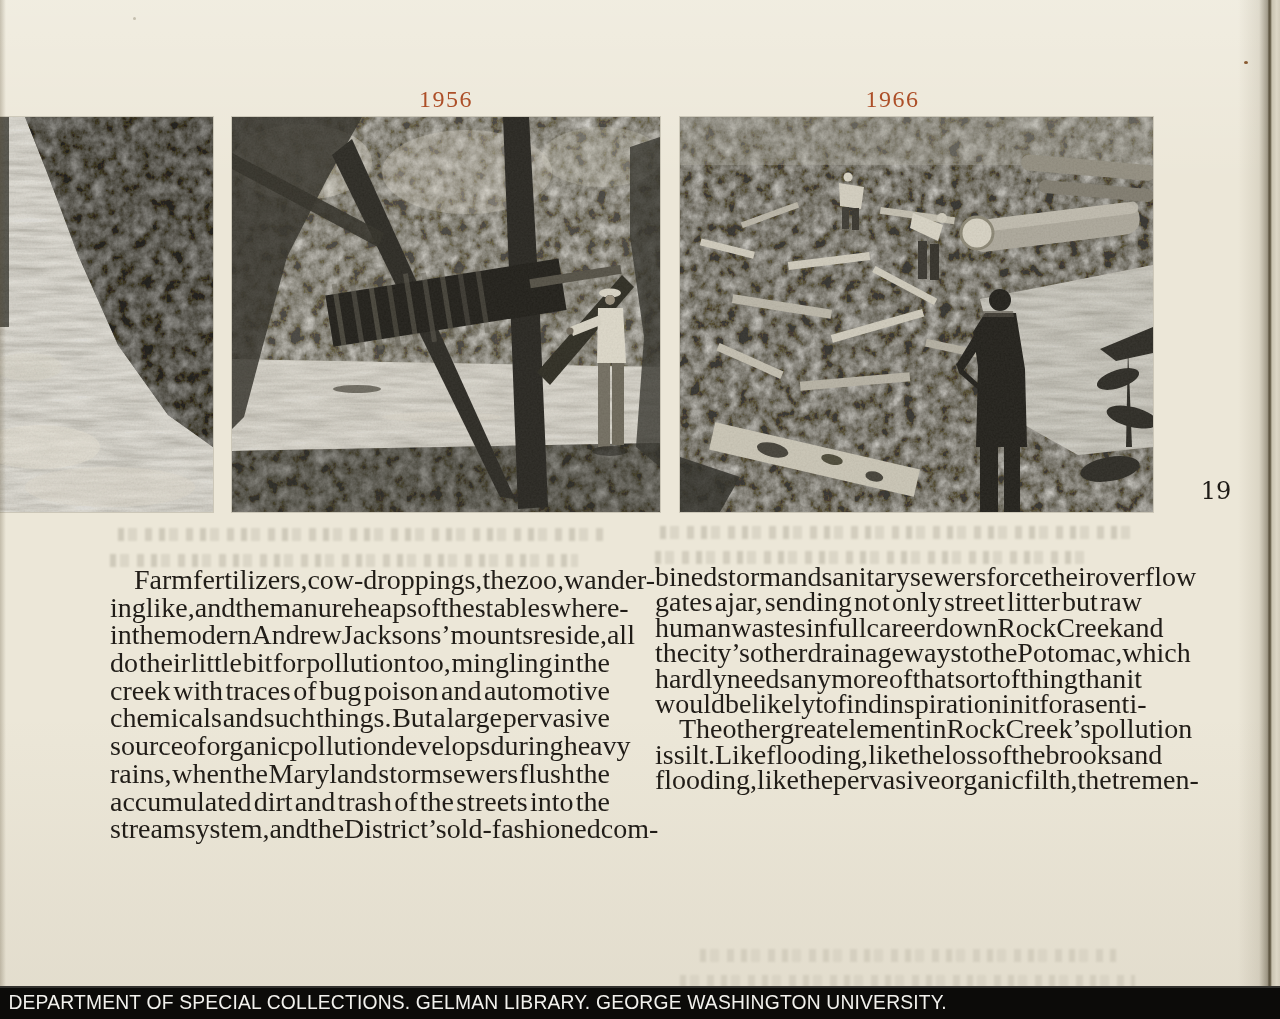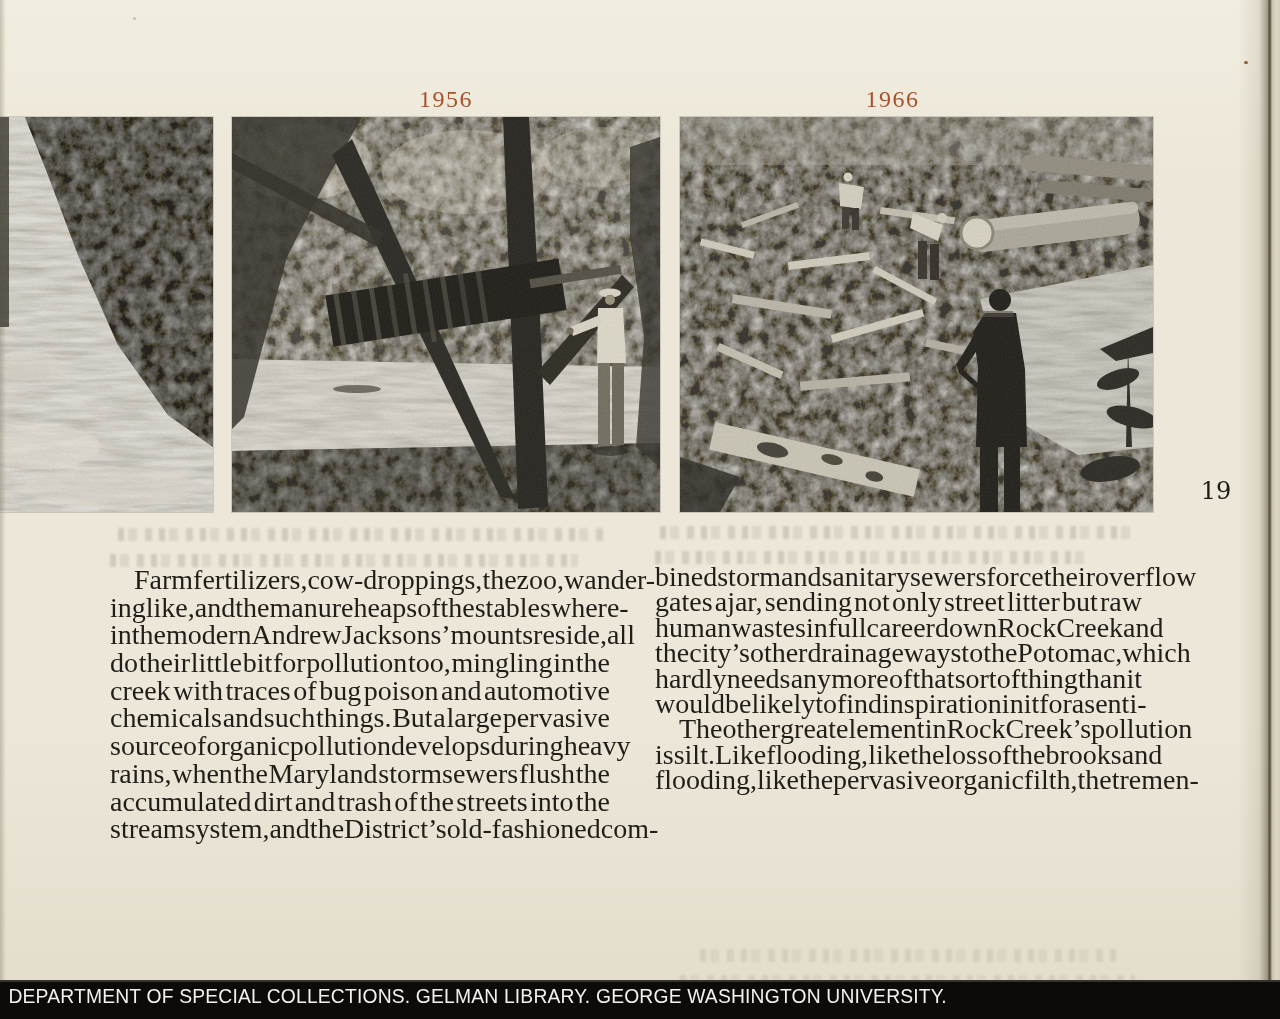--- a/index.html
+++ b/index.html
@@ -55,21 +55,21 @@
   .tline.ind{padding-left:24px;}
 
   
   .ghost{position:absolute;height:13px;filter:blur(1.3px);opacity:.42;pointer-events:none;
     background:repeating-linear-gradient(90deg,
       rgba(112,106,88,.55) 0 6px, rgba(112,106,88,0) 6px 10px,
       rgba(112,106,88,.32) 10px 19px, rgba(112,106,88,0) 19px 27px,
       rgba(112,106,88,.48) 27px 34px, rgba(112,106,88,0) 34px 41px);}
 
   
-  .footer{position:absolute;left:0;bottom:0;width:100%;height:39px;
+  .footer{position:absolute;left:0;bottom:0;width:100%;height:33px;
     background:var(--footer_bg);border-top:2px solid #34332f;text-decoration:underline;}
   .footer span{display:inline-block;font-family:"Liberation Sans", sans-serif;
     font-size:20.5px;line-height:28px;color:var(--footer_text);
     padding-left:9px;white-space:nowrap;transform:scaleX(.94);transform-origin:left center;
     letter-spacing:.2px;}
 </style>
 </head>
 <body>
 
 <svg width="0" height="0" style="position:absolute" aria-hidden="true">

